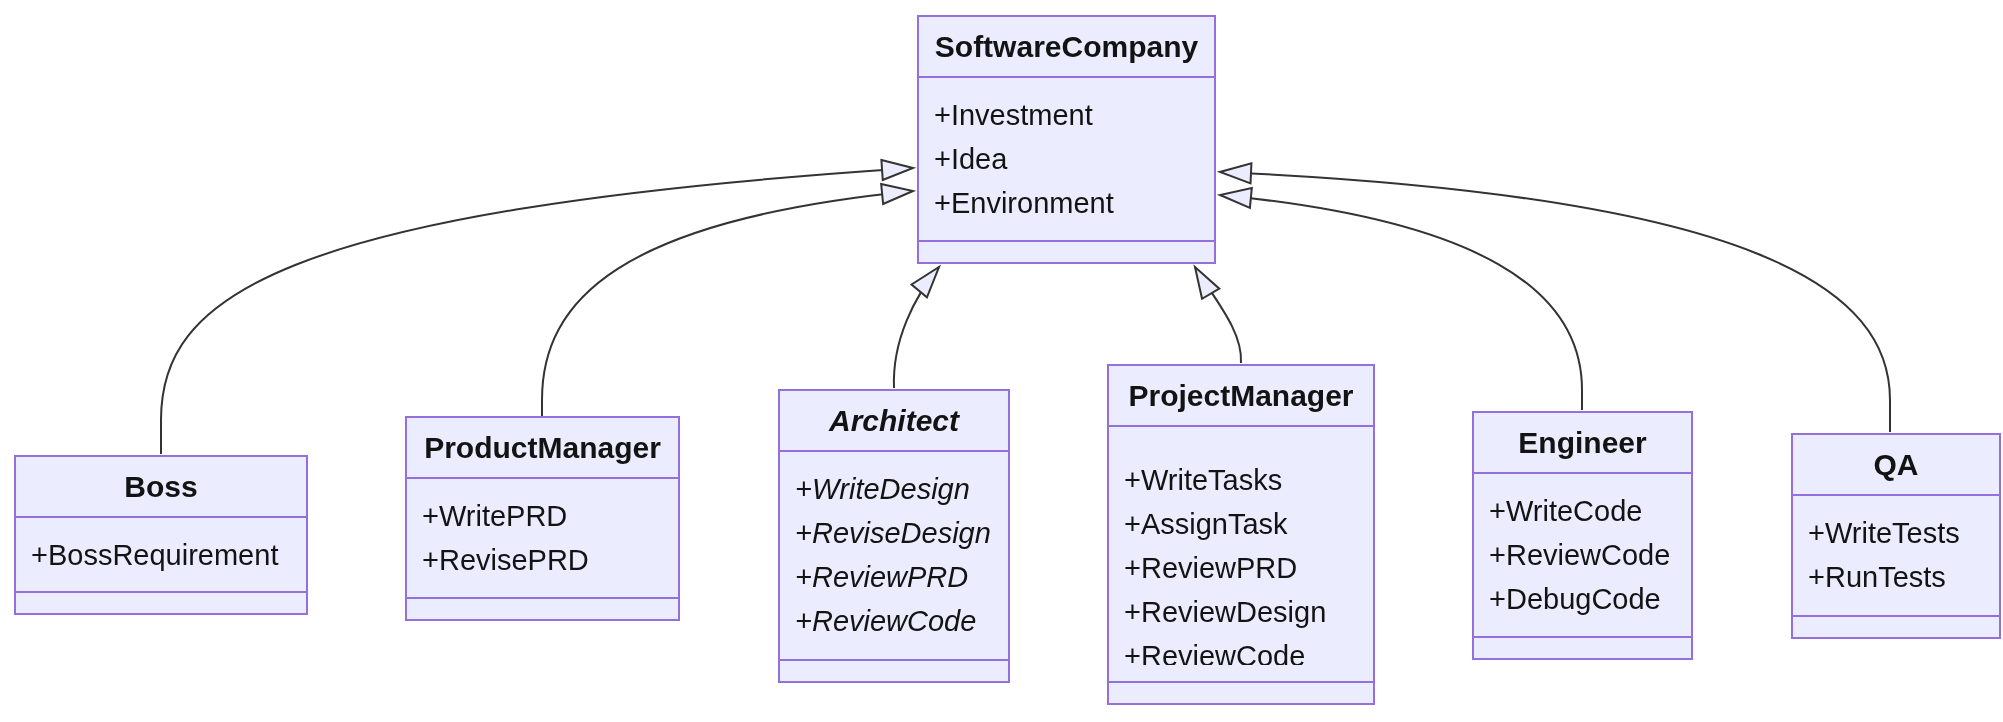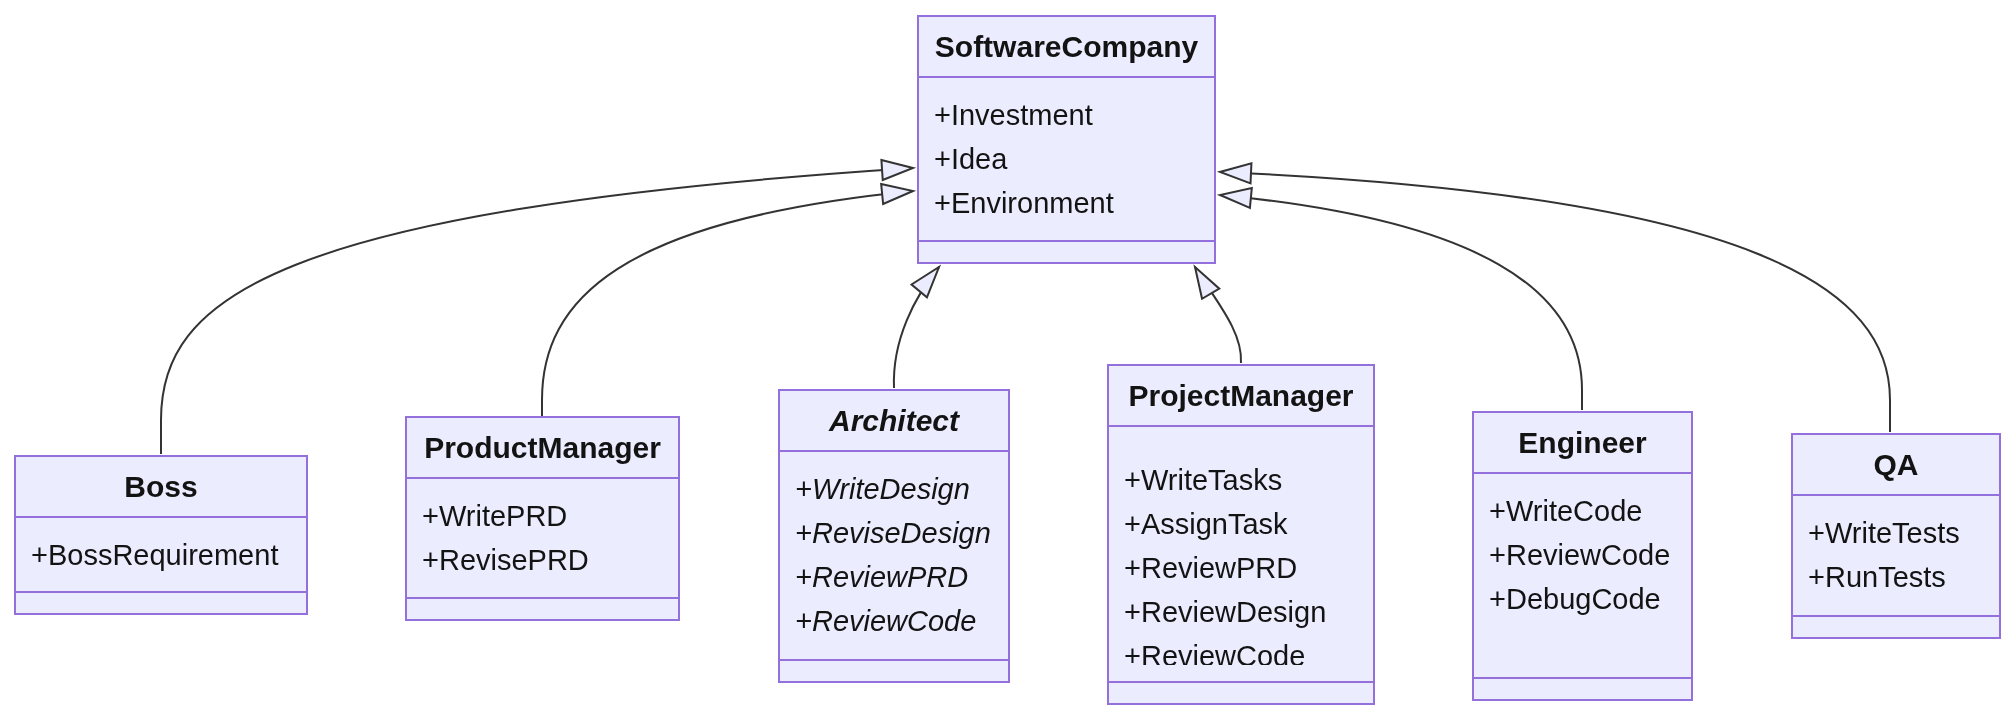--- a/index.html
+++ b/index.html
@@ -110,21 +110,21 @@
     <div class="cls-attrs">
       <div class="attr">+WriteTasks</div>
       <div class="attr">+AssignTask</div>
       <div class="attr">+ReviewPRD</div>
       <div class="attr">+ReviewDesign</div>
       <div class="attr">+ReviewCode</div>
     </div>
     <div class="cls-methods"></div>
   </div>
 
-  <div class="cls" style="left:1472px;top:411px;width:221px;height:290px;">
+  <div class="cls" style="left:1472px;top:411px;width:221px;height:249px;">
     <div class="cls-title">Engineer</div>
     <div class="cls-attrs">
       <div class="attr">+WriteCode</div>
       <div class="attr">+ReviewCode</div>
       <div class="attr">+DebugCode</div>
     </div>
     <div class="cls-methods"></div>
   </div>
 
   <div class="cls" style="left:1791px;top:433px;width:210px;height:206px;">

